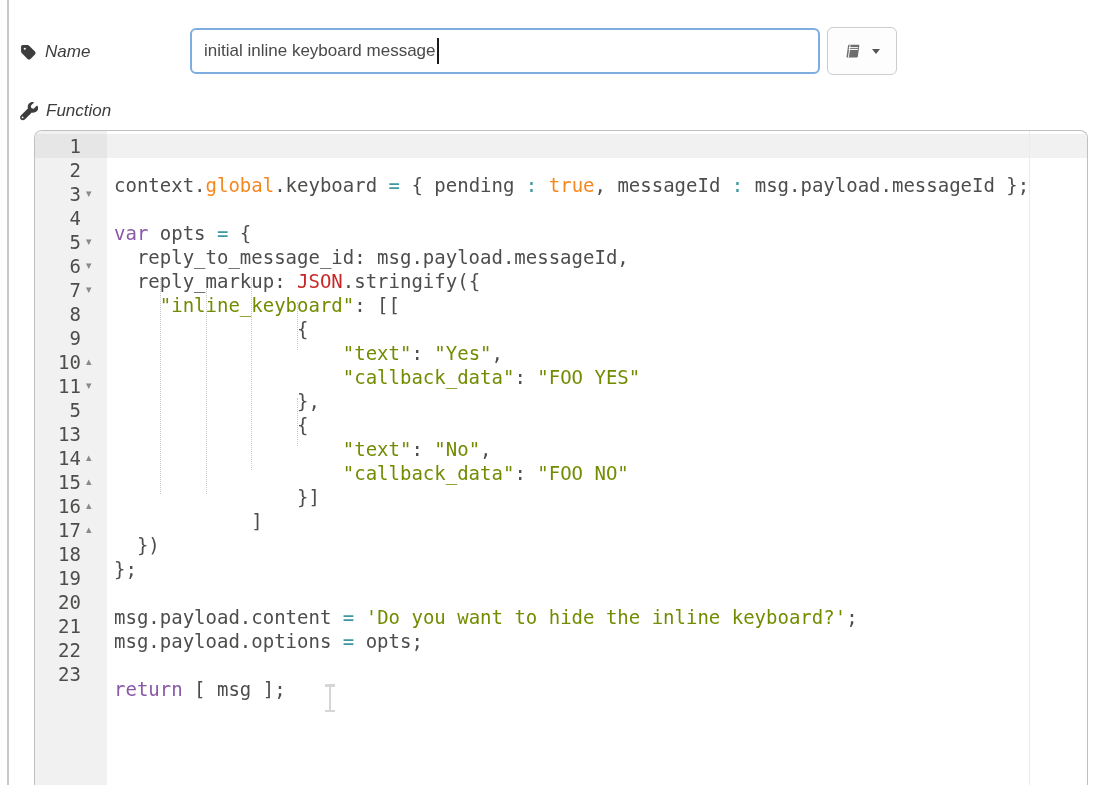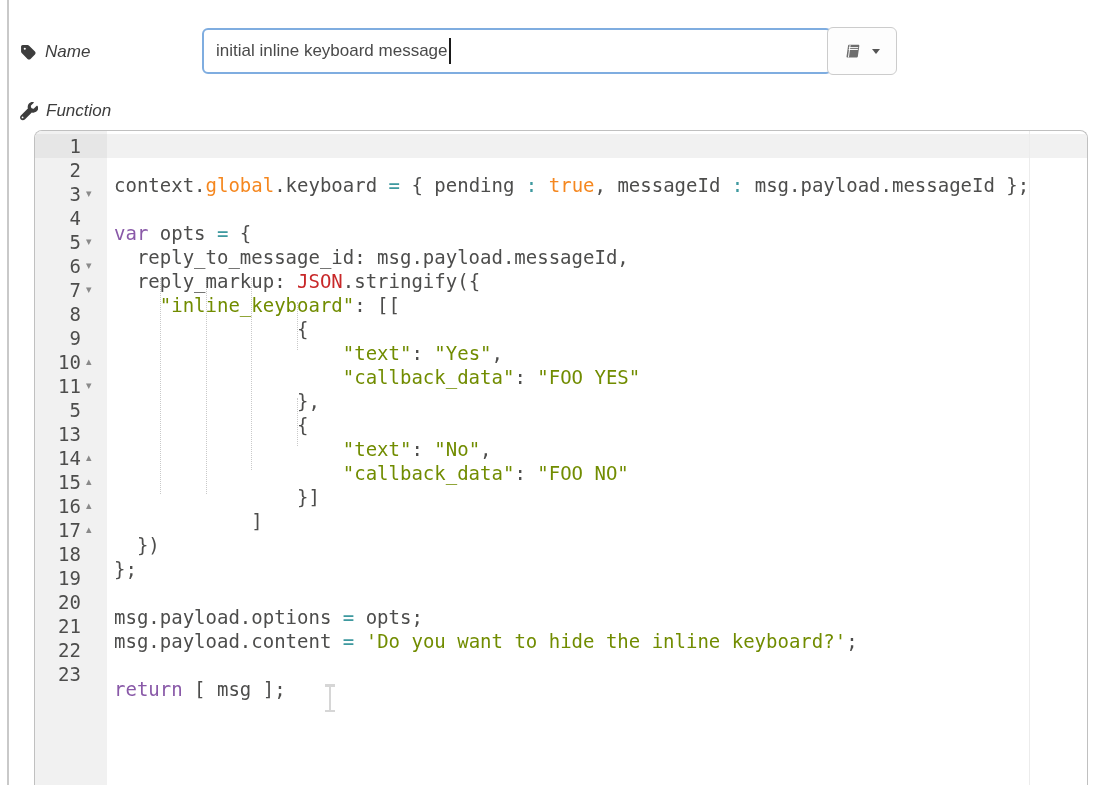--- a/index.html
+++ b/index.html
@@ -9,21 +9,21 @@
     font-family:"Liberation Sans",sans-serif;
   }
   .tray-edge{position:absolute;left:7px;top:0;width:2px;height:785px;background:#c9c9c9;}
 
   
   .row-name{position:absolute;left:20px;top:42px;display:flex;align-items:center;gap:8px;}
   .row-func{position:absolute;left:19px;top:101px;display:flex;align-items:flex-end;gap:8px;}
   .field-label{font-size:17px;color:#3d3d3d;font-style:italic;}
 
   .name-input{
-    position:absolute;left:202px;top:28px;width:630px;height:46px;box-sizing:border-box;
+    position:absolute;left:190px;top:28px;width:630px;height:46px;box-sizing:border-box;
     border:2px solid #7fade0;border-radius:6px;background:#fff;
     display:flex;align-items:center;padding:0 12px;overflow:hidden;
     font-size:17px;color:#4a4a4a;white-space:nowrap;
   }
   .text-caret{display:inline-block;width:2px;height:26px;background:#1a1a1a;margin-left:1px;flex:none;}
 
   .library-button{
     position:absolute;left:827px;top:27px;width:70px;height:48px;box-sizing:border-box;
     border:1.5px solid #cccccc;border-radius:6px;background:#fdfdfd;
     display:flex;align-items:center;justify-content:center;gap:9px;cursor:pointer;
@@ -207,22 +207,22 @@
         <div class="code-line"><span class="tok-d">                    </span><span class="tok-s">"callback_data"</span><span class="tok-d">: </span><span class="tok-s">"FOO YES"</span></div>
         <div class="code-line"><span class="tok-d">                },</span></div>
         <div class="code-line"><span class="tok-d">                {</span></div>
         <div class="code-line"><span class="tok-d">                    </span><span class="tok-s">"text"</span><span class="tok-d">: </span><span class="tok-s">"No"</span><span class="tok-d">,</span></div>
         <div class="code-line"><span class="tok-d">                    </span><span class="tok-s">"callback_data"</span><span class="tok-d">: </span><span class="tok-s">"FOO NO"</span></div>
         <div class="code-line"><span class="tok-d">                }]</span></div>
         <div class="code-line"><span class="tok-d">            ]</span></div>
         <div class="code-line"><span class="tok-d">  })</span></div>
         <div class="code-line"><span class="tok-d">};</span></div>
         <div class="code-line"></div>
+        <div class="code-line"><span class="tok-d">msg.payload.content </span><span class="tok-o">=</span><span class="tok-d"> </span><span class="tok-s">'Do you want to hide the inline keyboard?'</span><span class="tok-d">;</span></div>
         <div class="code-line"><span class="tok-d">msg.payload.options </span><span class="tok-o">=</span><span class="tok-d"> opts;</span></div>
-        <div class="code-line"><span class="tok-d">msg.payload.content </span><span class="tok-o">=</span><span class="tok-d"> </span><span class="tok-s">'Do you want to hide the inline keyboard?'</span><span class="tok-d">;</span></div>
         <div class="code-line"></div>
         <div class="code-line"><span class="tok-k">return</span><span class="tok-d"> [ msg ];</span></div>
         <div class="code-line"></div>
       </div>
     <div class="ibeam">
       <span class="h1"></span>
         <span class="v"></span>
         <span class="h2"></span>
     </div>
   <div class="iguide" style="left: calc(4ch + 7px); top: 147px; height: 216px;"></div>

